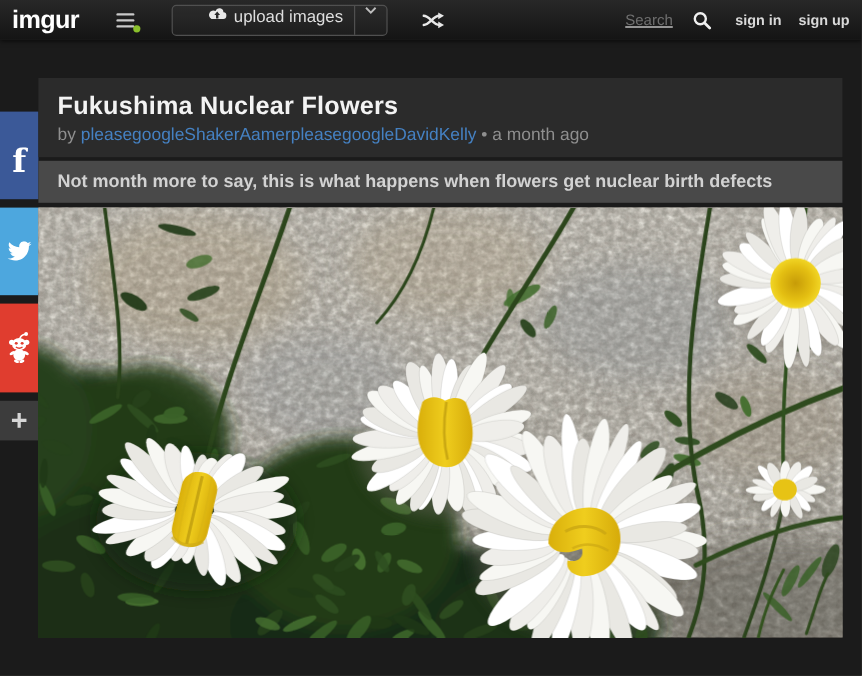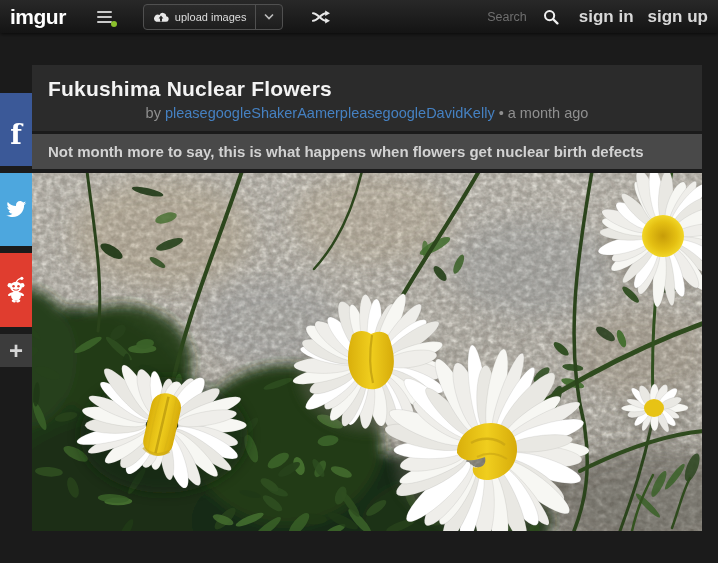--- a/index.html
+++ b/index.html
@@ -6,46 +6,46 @@
   .viewport{position:relative;width:718px;height:563px;overflow:hidden;background:#1b1b1b;
     font-family:"Liberation Sans",sans-serif;}
   
   .navbar{position:absolute;top:0;left:0;width:718px;height:33px;
     background:linear-gradient(#282828,#141414);display:flex;align-items:center;
     padding:0 10px;box-sizing:border-box;gap:25px;box-shadow:0 1px 4px rgba(0,0,0,.7);}
   .logo{color:#fff;font-size:21px;font-weight:bold;letter-spacing:-0.5px;text-decoration:none;cursor:pointer;}
   .menu-btn{background:none;border:none;padding:2px;cursor:pointer;position:relative;margin-left:4px;}
   .bars i{display:block;width:15px;height:2px;background:#c9c9c9;margin:3px 0;border-radius:1px;}
   .bars .dot{position:absolute;right:-3px;bottom:1px;width:6px;height:6px;border-radius:50%;background:#8bc02c;}
-  .upload-btn{display:flex;align-items:center;height:24px;border:1px solid #505050;border-radius:4px;
-    color:#dedede;font-size:11px;cursor:pointer;background:rgba(255,255,255,.03);margin-left:4px;}
+  .upload-btn{display:flex;align-items:flex-start;height:24px;border:1px solid #505050;border-radius:4px;
+    color:#dedede;font-size:14px;cursor:pointer;background:rgba(255,255,255,.03);margin-left:4px;padding-left:20px;}
   .upload-btn .lbl{padding:0 9px 0 6px;}
   .upload-btn .cloud{margin-left:9px;}
   .upload-btn .divider{width:1px;height:24px;background:#505050;}
   .upload-btn .chev{padding:0 8px;display:flex;align-items:center;}
   .shuffle-btn{background:none;border:none;cursor:pointer;padding:2px;margin-left:2px;display:flex;}
   .nav-right{margin-left:auto;display:flex;align-items:center;gap:14px;}
   .search-input{background:transparent;border:none;outline:none;color:#e6e6e6;width:66px;
-    font-size:12.5px;text-align:right;font-family:"Liberation Sans",sans-serif;}
+    font-size:12.5px;text-align:right;font-family:"Liberation Sans",sans-serif;text-decoration:underline;}
   .search-input::placeholder{color:#6f6f6f;}
   .search-btn{background:none;border:none;cursor:pointer;display:flex;padding:0;margin-right:6px;}
-  .authlink{color:#d9d9d9;font-size:17px;font-weight:bold;text-decoration:none;cursor:pointer;}
+  .authlink{color:#d9d9d9;font-size:12px;font-weight:bold;text-decoration:none;cursor:pointer;}
   
   .share{position:absolute;left:0;width:32px;display:flex;align-items:center;justify-content:center;cursor:pointer;}
   .share.fb{top:93px;height:73px;background:#3b5998;}
   .share.tw{top:173px;height:73px;background:#4da7de;}
   .share.rd{top:253px;height:74px;background:#e03d2f;}
   .share.more{top:334px;height:33px;background:#3c3c3c;}
   .fb-f{color:#fff;font-family:"DejaVu Serif",serif;font-weight:bold;font-size:27px;line-height:1;margin-top:10px;}
   .plus-g{color:#d6d6d6;font-size:24px;font-weight:bold;line-height:1;}
   
   .card{position:absolute;left:32px;top:65px;width:670px;}
   .post-head{background:#2b2b2b;padding:11px 16px 9px 16px;box-sizing:border-box;}
   .post-title{margin:0;color:#f3f3f3;font-size:21px;font-weight:bold;line-height:26px;letter-spacing:.2px;}
-  .byline{margin-top:2px;font-size:14.5px;color:#8f8f8f;line-height:18px;white-space:nowrap;text-align:center;}
+  .byline{margin-top:2px;font-size:14.5px;color:#8f8f8f;line-height:18px;white-space:nowrap;}
   .author{color:#4581c2;text-decoration:none;cursor:pointer;}
   .post-desc{background:#494949;margin-top:3px;padding:8px 16px;box-sizing:border-box;}
   .post-desc p{margin:0;color:#d2d2d2;font-size:15px;font-weight:bold;line-height:19px;}
   .post-image{margin:4px 0 0 0;cursor:pointer;}
   .post-image svg{display:block;background:#948e85;}
 </style>
 </head>
 <body>
 
 <div class="viewport">

